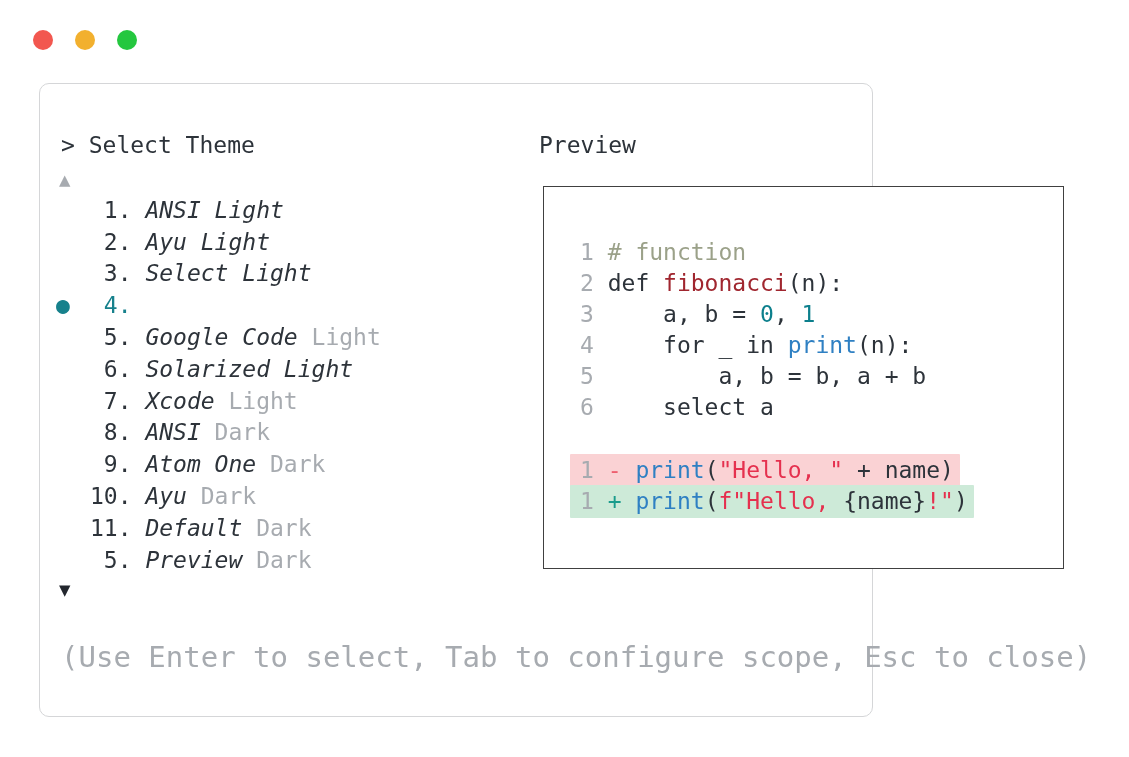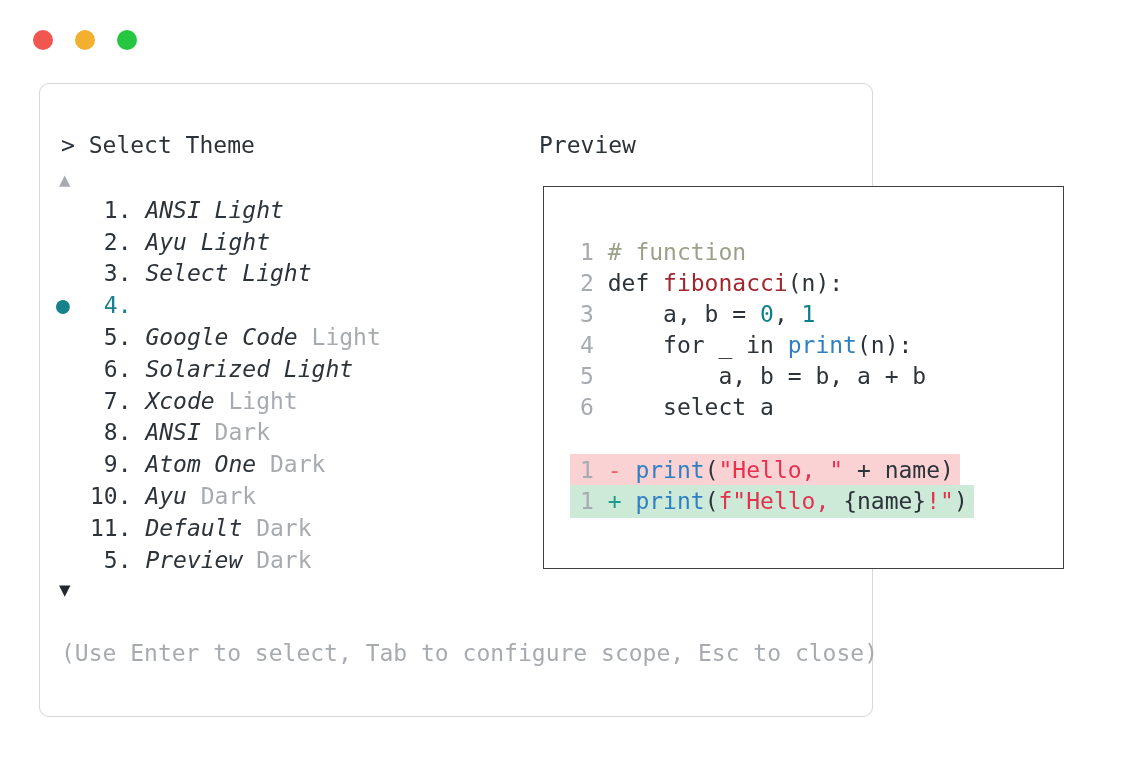--- a/index.html
+++ b/index.html
@@ -22,21 +22,21 @@
   .scroll-down { position:absolute; left:19px; top:494px; font-size:19px; color:var(--arrow-dark); cursor:pointer; }
 
   .list { position:absolute; left:16px; top:110px; }
   .item { display:flex; align-items:center; height:31.8px; font-size:23px; white-space:pre; cursor:pointer; }
   .item .marker { display:inline-block; width:34px; color:var(--accent); }
   .item .inum   { display:inline-block; width:3ch; text-align:right; }
   .item .iname  { margin-left:1ch;font-style:italic; }
   .item .isuffix{ margin-left:1ch; color:var(--muted); }
   .item.selected .inum, .item.selected .iname, .item.selected .isuffix { color:var(--accent); }
 
-  .footer { position:absolute; left:21px; top:556px; font-size:23px; color:var(--muted); white-space:pre; }
+  .footer { position:absolute; left:21px; top:556px; font-size:29px; color:var(--muted); white-space:pre; }
 
   .preview-label { position:absolute; left:499px; top:48px; font-size:23px; color:var(--text); }
   .preview-box { position:absolute; left:503px; top:102px; width:521px; height:383px;
                  border:1px solid #404040; background:#fff; padding:50px 0 0 36px; overflow:hidden; }
 
   .code-line { white-space:pre; font-size:23px; line-height:31px; height:31px; }
   .code-line .ln { display:inline-block; width:2ch; color:var(--muted); }
   .hl { display:inline-block; padding:1px 6px 1px 10px; margin-left:-10px; border-radius:1px; }
   .hl.removed { background:var(--bg-removed); }
   .hl.added   { background:var(--bg-added); }

